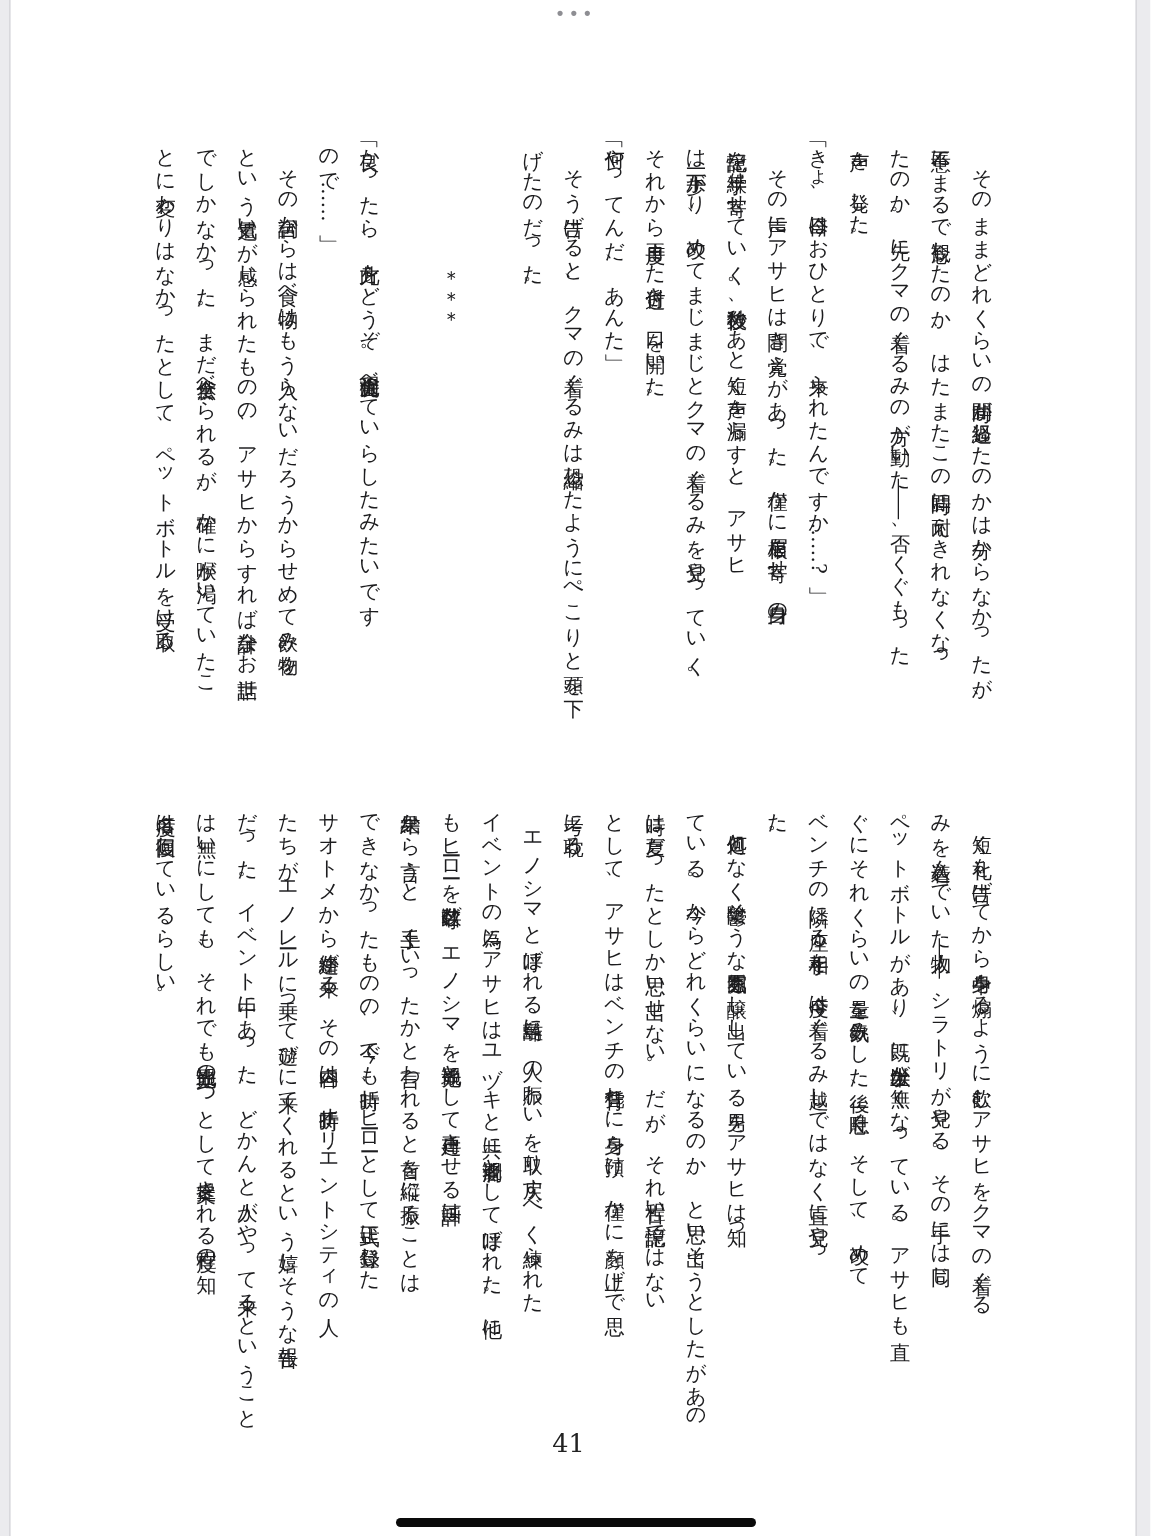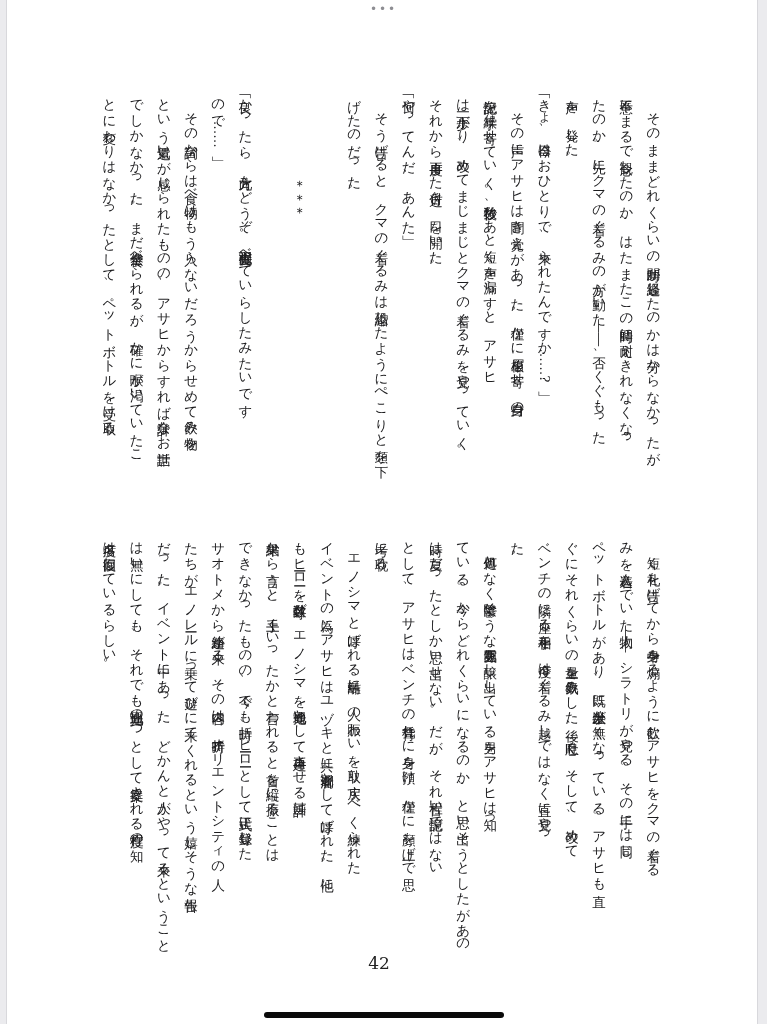--- a/index.html
+++ b/index.html
@@ -108,17 +108,17 @@
 イベントの為にアサヒはユヅキと共に観測者として呼ばれた。他に
 もヒーローを数名呼び、エノシマを観光地として再建させる計画は
 結果から言うと、上手くいったかと言われると首を縦に振ることは
 できなかったものの、今でも時折、ヒーローとして正式に登録した
 サオトメから連絡が来る。その内容は、時折オリエントシティの人
 たちがエノレールに乗って遊びに来てくれるという嬉しそうな報告
 だった。イベント中にあった、どかんと人がやって来るということ
 は無いにしても、それでも観光地の一つとして提案される程度の知
 名度は回復しているらしい。</div>
 
-  <div class="page-number">42</div>
+  <div class="page-number">41</div>
 
   <div class="home-indicator"></div>
 
 </div>
 
 </body></html>

